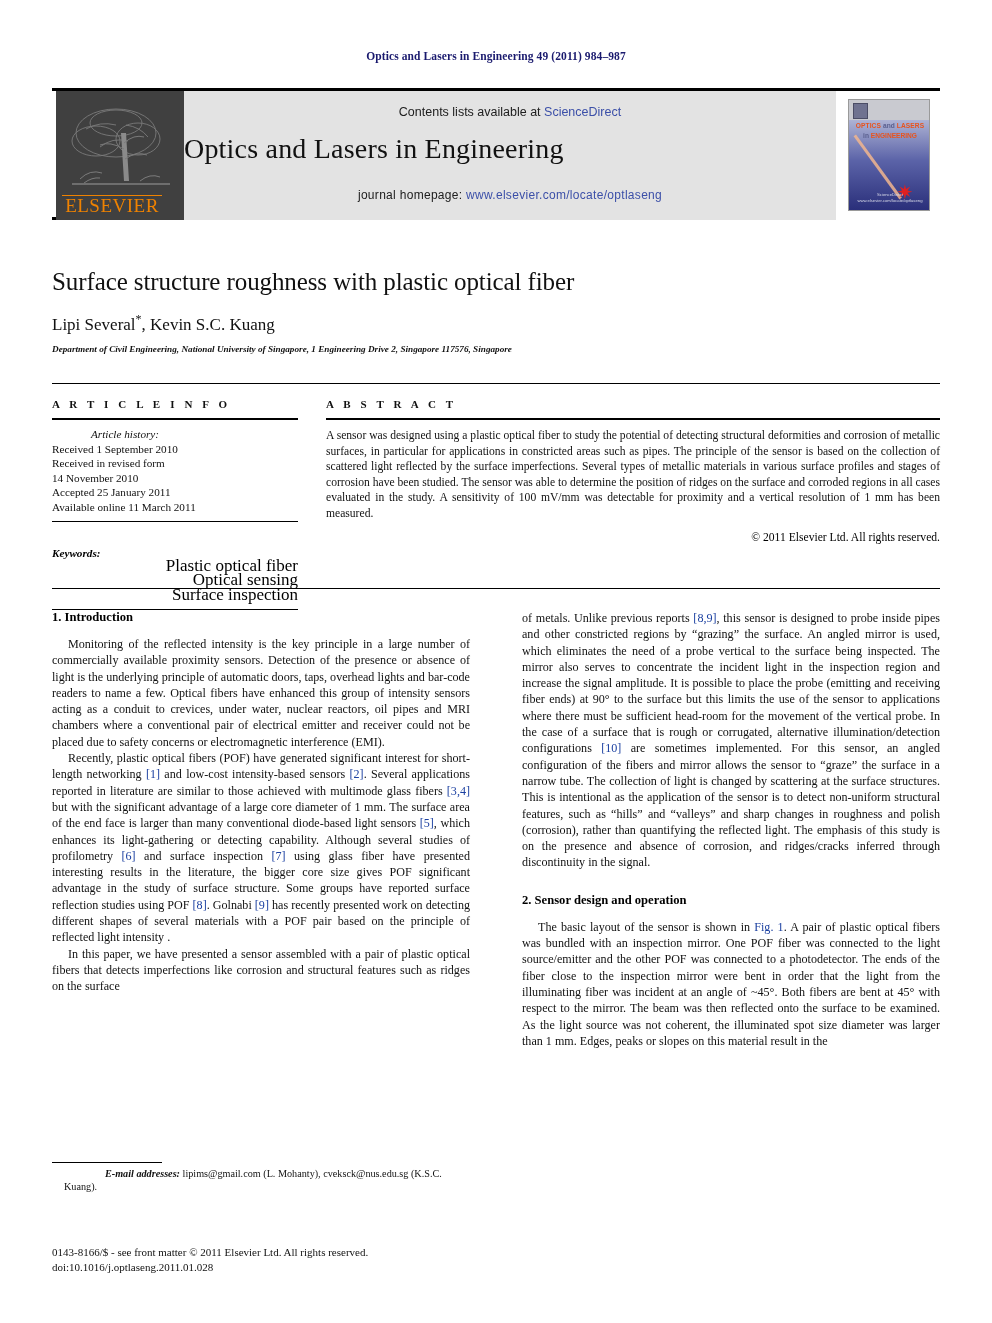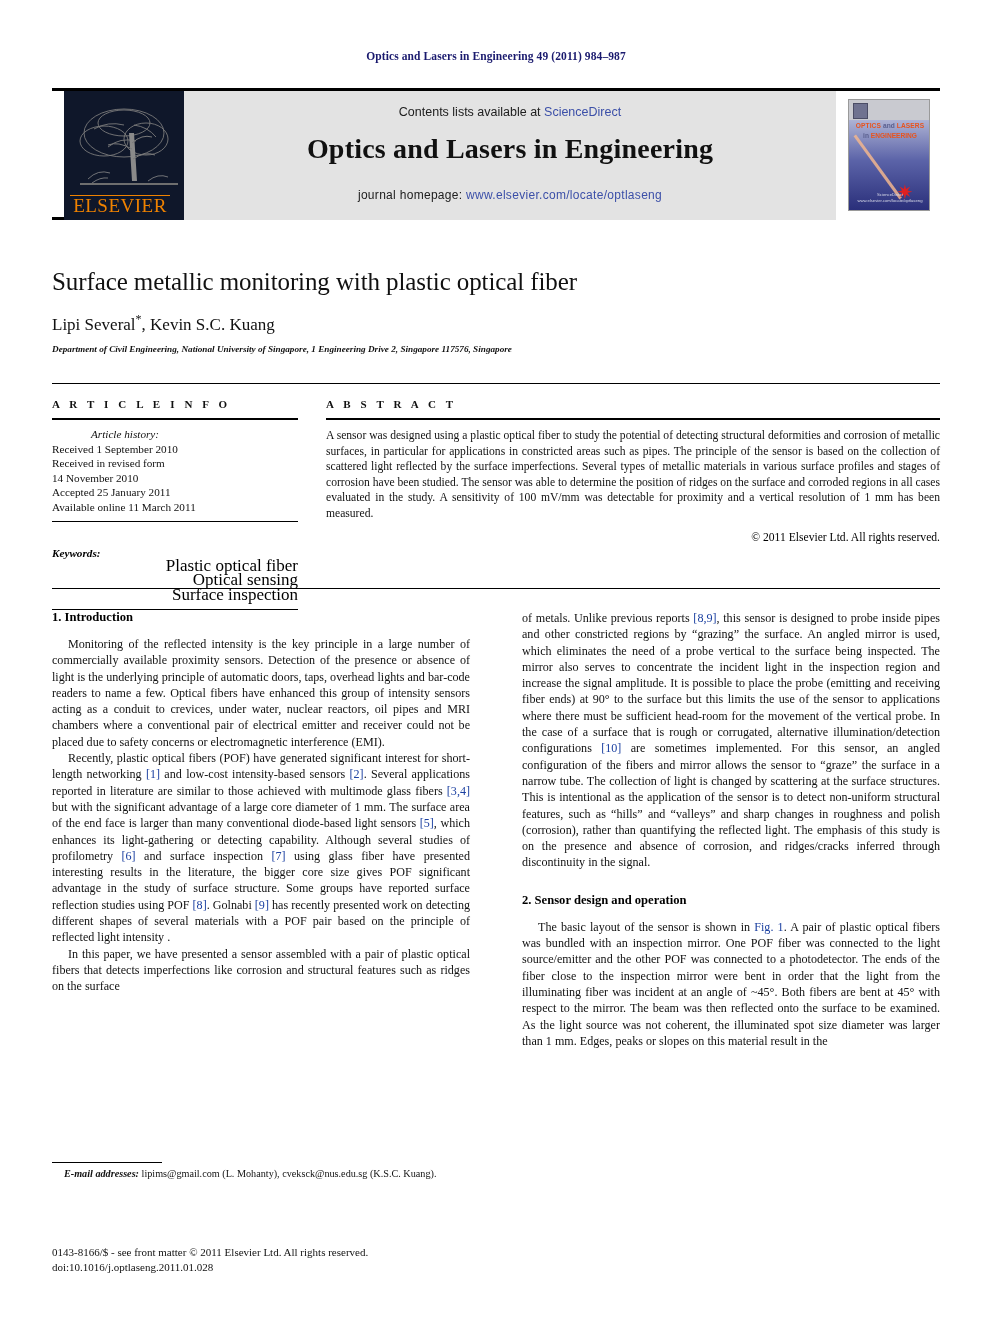--- a/index.html
+++ b/index.html
@@ -40,24 +40,24 @@
     position: absolute;
     left: 52px; top: 88px;
     width: 888px;
     height: 132px;
     border-top: 3px solid #000;
     border-bottom: 3px solid #000;
     box-sizing: border-box;
   }
   .mast-logo {
     position: absolute;
-    left: 12px; top: 0;
+    left: 4px; top: 0;
     width: 132px;
     height: 129px;
-    background: #0f172a;
+    background: #404040;
     box-sizing: border-box;
   }
   .mast-center {
     position: absolute;
     left: 132px; top: 0;
     width: 652px;
     height: 129px;
     background: #e3e3e3;
     box-sizing: border-box;
   }
@@ -79,26 +79,24 @@
     font-size: 12.5px;
     color: #202020;
   }
   .contents-line .sd {
     color: #3b4fa8;
   }
   .journal-title {
     position: absolute;
     left: 0; top: 42px;
     width: 652px;
-    text-align: center;
     font-family: "Liberation Serif", serif;
     font-size: 28px;
     color: #111111;
     letter-spacing: 0.2px;
-    font-weight: bold;
   }
   .homepage-line {
     position: absolute;
     left: 0; top: 97px;
     width: 652px;
     text-align: center;
     font-family: "Liberation Sans", sans-serif;
     font-size: 12px;
     color: #202020;
     letter-spacing: 0.3px;
@@ -366,21 +364,21 @@
   .footnote {
     position: absolute;
     left: 52px; top: 1167px;
     width: 418px;
     font-family: "Liberation Serif", serif;
     font-size: 10.2px;
     line-height: 13.4px;
     color: #111;
   }
   .footnote .ind { padding-left: 12px; }
-  .footnote em { font-style: italic; font-weight: bold; }
+  .footnote em { font-style: italic; font-weight: bold; margin-left: 41px; }
   .frontmatter {
     position: absolute;
     left: 52px; top: 1245px;
     width: 470px;
     font-family: "Liberation Serif", serif;
     font-size: 11px;
     line-height: 14.5px;
     color: #111;
   }
 </style>
@@ -439,21 +437,21 @@
         </div>
         <div class="cover-star">✷</div>
         <div class="cover-foot">
           <div>ScienceDirect</div>
           <div>www.elsevier.com/locate/optlaseng</div>
         </div>
       </div>
     </div>
   </div>
 
-  <div class="doc-title">Surface metallic monitoring with plastic optical fiber</div>
+  <div class="doc-title">Surface structure roughness with plastic optical fiber</div>
   <div class="authors">
     <span>Lipi Several</span><sup>*</sup><span>, Kevin S.C. Kuang</span>
   </div>
   <div class="affiliation">Department of Civil Engineering, National University of Singapore, 1 Engineering Drive 2, Singapore 117576, Singapore</div>
 
   <div class="rule-top"></div>
 
   <div class="info-col">
     <div class="sec-label">A R T I C L E    I N F O</div>
     <div class="hr-thick"></div>

